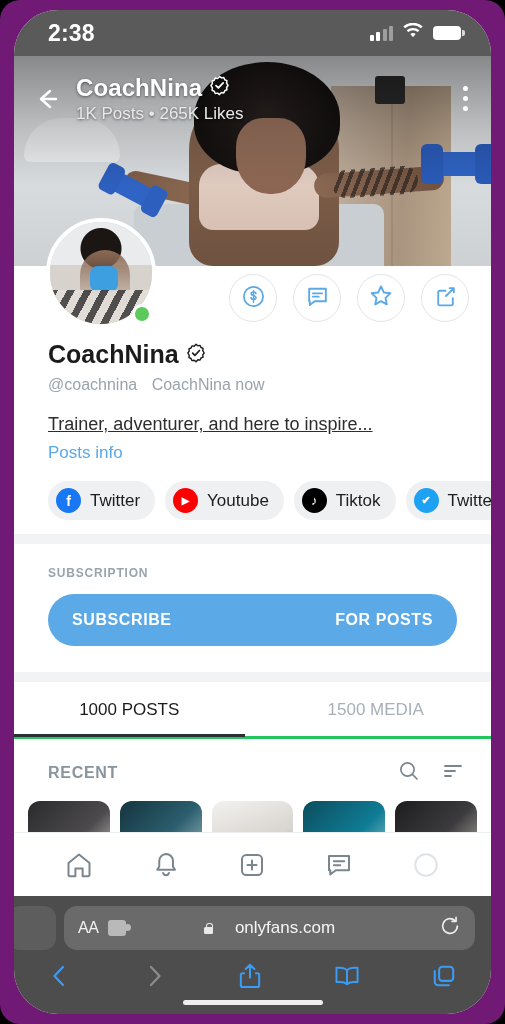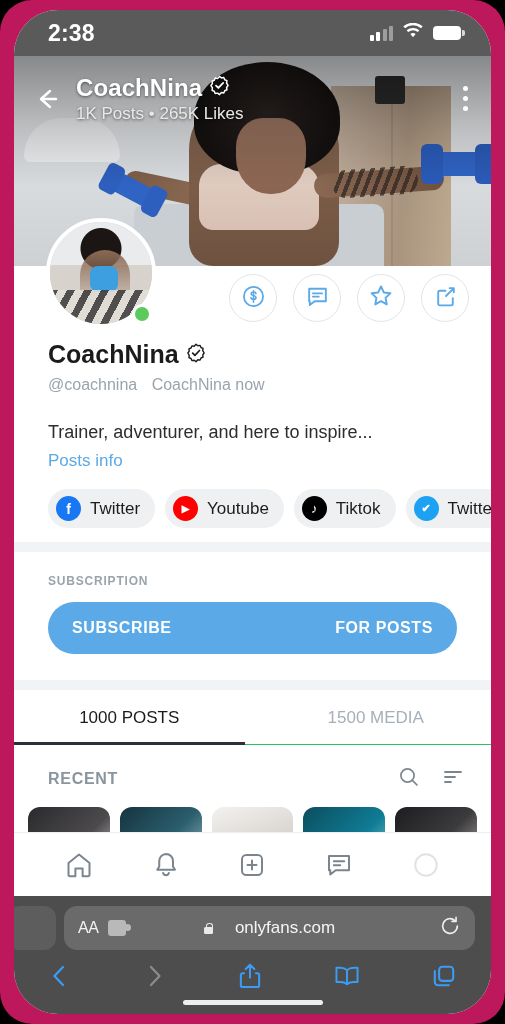--- a/index.html
+++ b/index.html
@@ -5,22 +5,22 @@
   * { box-sizing: border-box; margin: 0; padding: 0; }
   html, body {
     width: 505px; height: 1024px;
     background: #000;
     font-family: "Liberation Sans", sans-serif;
     overflow: hidden;
   }
   #phone {
     position: relative;
     width: 505px; height: 1024px;
-    background: #be185d;
-    border-radius: 32px;
+    background: #701a75;
+    border-radius: 20px;
     overflow: hidden;
   }
   #screen {
     position: absolute;
     left: 14px; top: 10px;
     width: 477px; height: 1004px;
     border-radius: 44px;
     overflow: hidden;
     background: #fff;
   }
@@ -187,21 +187,21 @@
     border:1.5px solid #e2e5e8; background:#fff;
     display:flex; align-items:center; justify-content:center; cursor:pointer;
   }
   .name-block { padding: 4px 34px 0 34px; }
   .pname {
     font-size:25px; font-weight:700; color:#1b1b1b;
     display:flex; align-items:center; gap:7px;
   }
   .handle { margin-top:7px; font-size:16px; color:#9aa4ad; }
   .handle .avail { margin-left:10px; }
-  .bio { margin-top:28px; font-size:18px; color:#2d2d2d; }
+  .bio { margin-top:20px; font-size:18px; color:#2d2d2d;text-decoration:underline; }
   .moreinfo { margin-top:8px; font-size:17px; color:#5ba9e6; cursor:pointer; }
   .socials {
     margin-top:18px; padding: 0 20px 0 34px;
     display:flex; gap:10px; align-items:center;
   }
   .chip {
     display:flex; align-items:center; gap:9px;
     background:#eef0f2; border-radius:20px;
     padding:7px 15px 7px 8px; cursor:pointer;
   }
@@ -215,21 +215,21 @@
   .subs { background:#fff; padding: 22px 34px 26px 34px; }
   .subs-h { font-size:12px; font-weight:700; color:#9aa4ad; letter-spacing:.8px; }
   .subs-btn {
     margin-top:14px; height:52px; border-radius:26px;
     background:#5ba9e6; color:#fff; cursor:pointer;
     display:flex; align-items:center; justify-content:space-between;
     padding: 0 24px; font-size:16px; font-weight:700; letter-spacing:.6px;
   }
 
   
-  .tabs { display:flex; background:#fff; border-bottom:1px solid #22c55e;gap:16px; }
+  .tabs { display:flex; background:#fff; border-bottom:3px solid #22c55e;gap:16px; }
   .tab {
     flex:1; text-align:center; padding:18px 0 16px;
     font-size:17px; color:#a7b0b8; cursor:pointer; position:relative;
   }
   .tab.active { color:#1b1b1b; }
   .tab.active::after {
     content:""; position:absolute; left:0; right:0; bottom:-1px; height:3px; background:#2b3137;
   }
   .recent {
     display:flex; align-items:center; padding:20px 26px 14px 34px; background:#fff;

